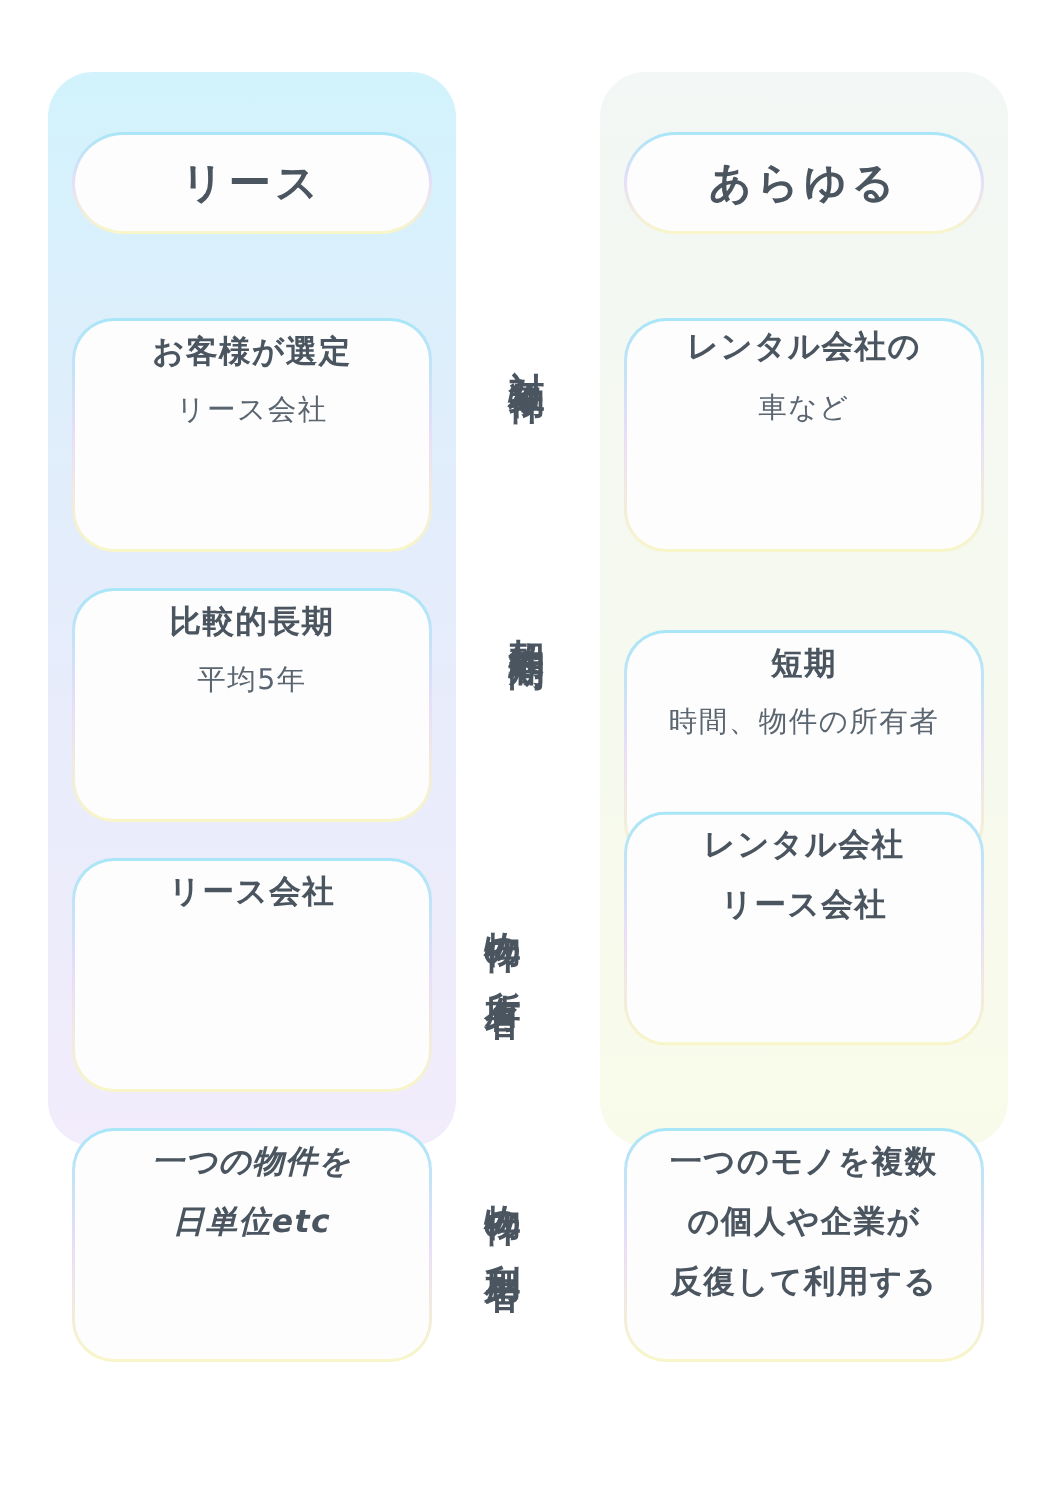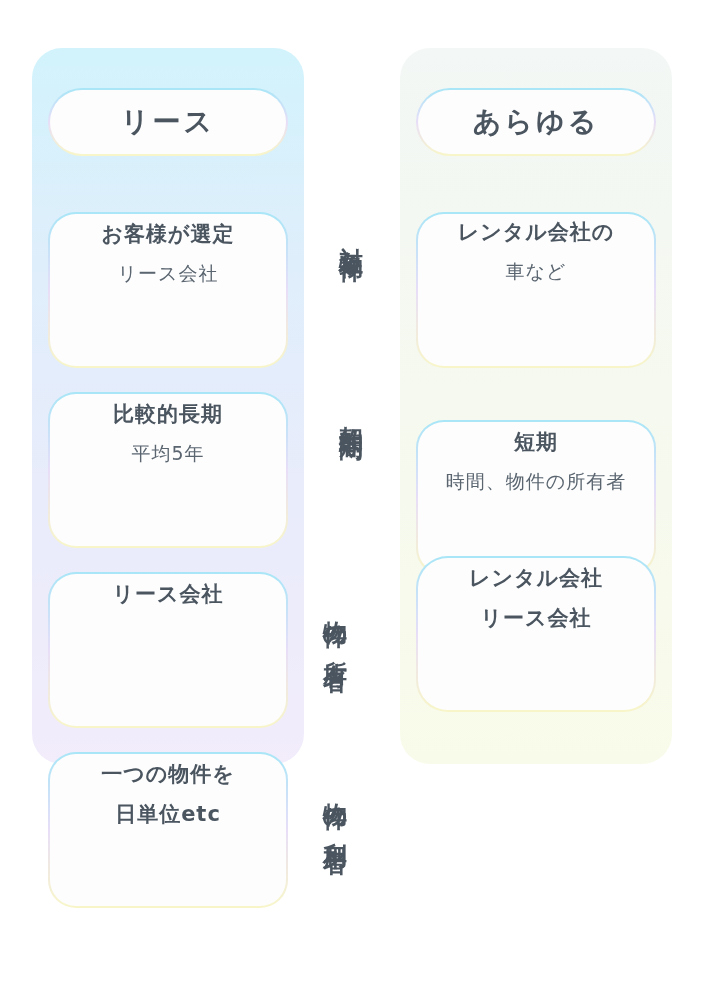--- a/index.html
+++ b/index.html
@@ -103,21 +103,21 @@
 
   <div class="card" style="top:344px;">
     <div class="main">比較的長期</div>
     <div class="sub">平均5年</div>
   </div>
 
   <div class="card" style="top:524px;">
     <div class="main">リース会社</div>
   </div>
 
-  <div class="card" style="top:704px;">
+  <div class="card" style="top:704px;font-style:italic;">
     <div class="main">一つの物件を</div>
     <div class="main">日単位etc</div>
   </div>
 </div>
 
 <div class="label" style="left:336px; top:228px;">対象物件</div>
 <div class="label" style="left:336px; top:406px;">契約期間</div>
 <div class="label" style="left:320px; top:602px; height:96px;">物件の所有者</div>
 <div class="label" style="left:320px; top:784px; height:96px;">物件の利用者</div>
 
@@ -129,18 +129,23 @@
   <div class="card" style="top:164px;font-family:Liberation Mono, monospace;">
     <div class="main">レンタル会社の</div>
     <div class="sub">車など</div>
   </div>
 
   <div class="card" style="top:344px;margin-top:28px;">
     <div class="main">短期</div>
     <div class="sub">時間、物件の所有者</div>
   </div>
 
-  <div class="card" style="top:508px;border-radius:32px;">
+  <div class="card" style="top:493px;">
     <div class="main">レンタル会社</div>
     <div class="main">リース会社</div>
   </div>
 
+  <div class="card" style="top:704px;">
+    <div class="main">一つのモノを複数</div>
+    <div class="main">の個人や企業が</div>
+    <div class="main">反復して利用する</div>
+  </div>
 </div>
 
 </body></html>

